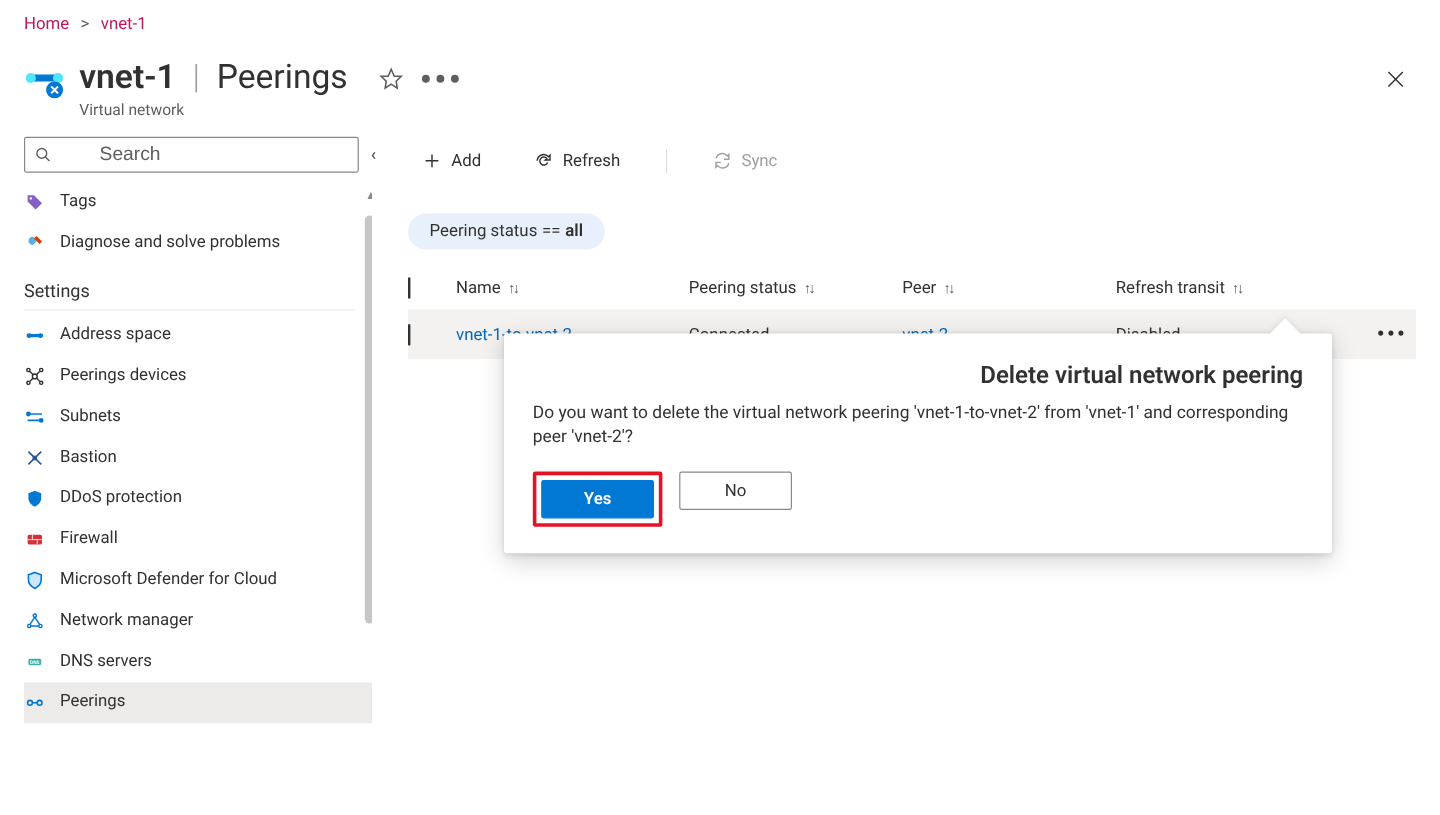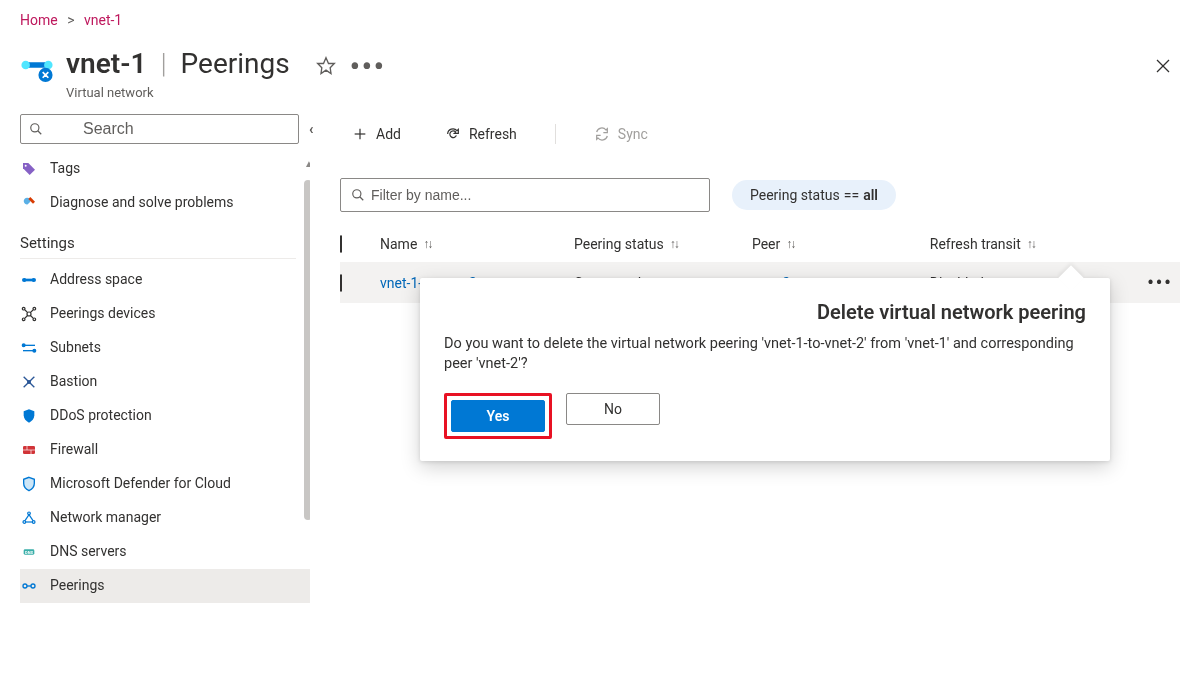--- a/index.html
+++ b/index.html
@@ -541,27 +541,20 @@
       <div class="toolbar-btn disabled">
         <svg width="16" height="16" viewBox="0 0 24 24" fill="none" stroke="#a19f9d" stroke-width="1.8">
             <path d="M4 9a8 8 0 0 1 14-3l2-2v6h-6"></path>
             <path d="M20 15a8 8 0 0 1-14 3l-2 2v-6h6"></path>
           </svg>
         <span>Sync</span>
       </div>
     </div>
 
     <div class="filter-row">
-      <div class="filter-box">
-        <svg width="14" height="14" viewBox="0 0 24 24" fill="none" stroke="#605e5c" stroke-width="2">
-            <circle cx="10" cy="10" r="7"></circle>
-            <line x1="21" y1="21" x2="15" y2="15"></line>
-          </svg>
-        <input type="text" style="margin-left: 6px;" placeholder="Filter by name...">
-      </div>
       <div class="pill">
         <span>Peering status</span>
         <span>==</span>
         <b>all</b>
       </div>
     </div>
 
     <div class="table">
       <div class="table-header">
         <div><span class="checkbox"></span></div>

